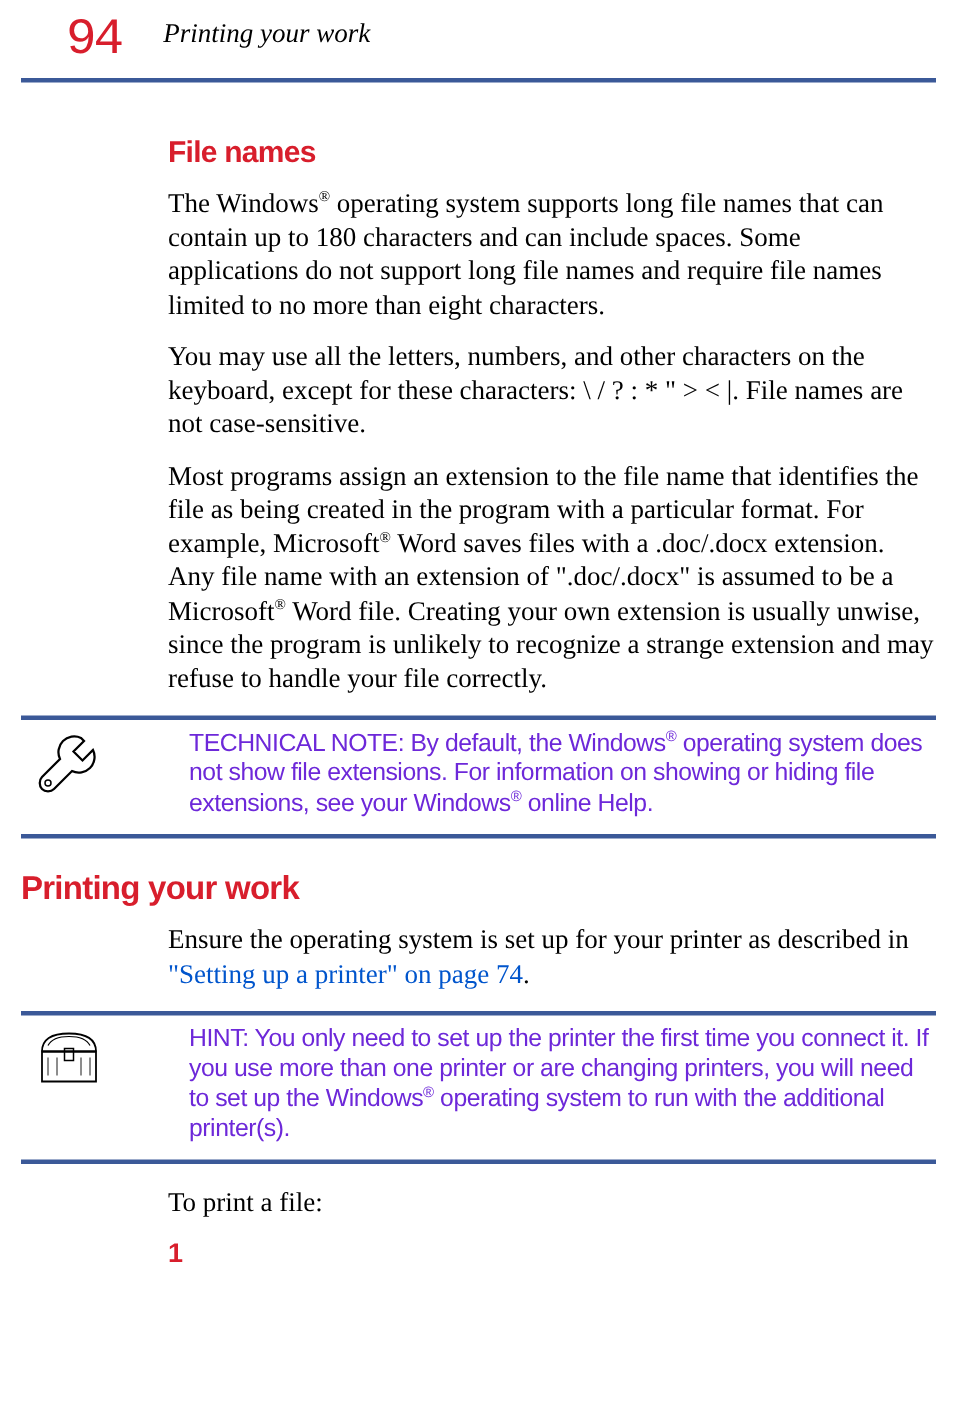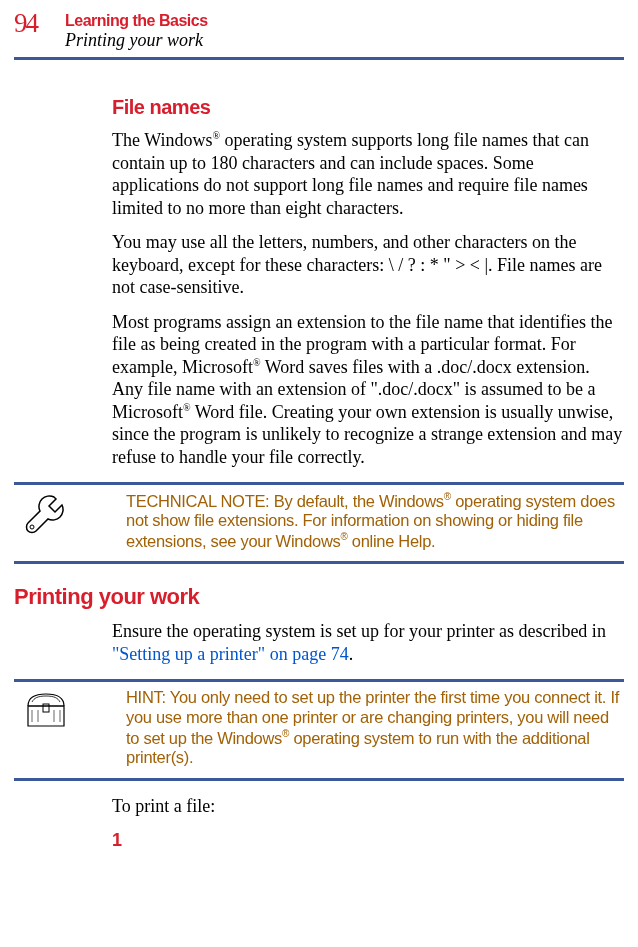--- a/index.html
+++ b/index.html
@@ -15,24 +15,25 @@
       position: relative;
     }
     .header-row {
       display: flex;
       align-items: flex-start;
       padding-top: 8px;
       padding-left: 14px;
     }
     .page-number {
       color: #d81e2c;
-      font-family: Liberation Serif, serif;
-      font-size: 27px;
+      font-family: Liberation Mono, monospace;
+      font-size: 34px;
       font-weight: normal;
       letter-spacing: -2px;
+      margin-left: 30px;
     }
     .header-text {
       margin-left: 28px;
       padding-top: 4px;
     }
     .chapter-title {
       color: #d81e2c;
       font-family: Arial, sans-serif;
       font-size: 16px;
       font-weight: bold;
@@ -116,21 +117,21 @@
     .note-icon-chest {
       width: 60px;
       flex-shrink: 0;
       margin-left: 8px;
     }
     .note-text {
       font-family: Arial, sans-serif;
       font-size: 16.5px;
       line-height: 1.2;
       letter-spacing: -0.3px;
-      color: #a16207;
+      color: #6d28d9;
       margin-left: 135px;
     }
     .note-row .note-text {
       margin-left: 44px;
     }
     .list-item-row {
       display: flex;
       margin-top: 8px;
     }
     .list-number {
@@ -145,21 +146,20 @@
       line-height: 1.25;
       color: #000;
     }
   </style>
 </head>
 <body>
 
 <div class="header-row">
   <div class="page-number">94</div>
   <div class="header-text">
-    <div class="chapter-title">Learning the Basics</div>
     <div class="section-title-header">Printing your work</div>
   </div>
 </div>
 <hr class="header-rule">
 
 <div class="content">
   <div class="heading-red">File names</div>
 
   <p class="body-text">
     <span>The Windows</span><span class="sup">®</span><span> operating system supports long file names that can contain up to 180 characters and can include spaces. Some applications do not support long file names and require file names limited to no more than eight characters.</span>

